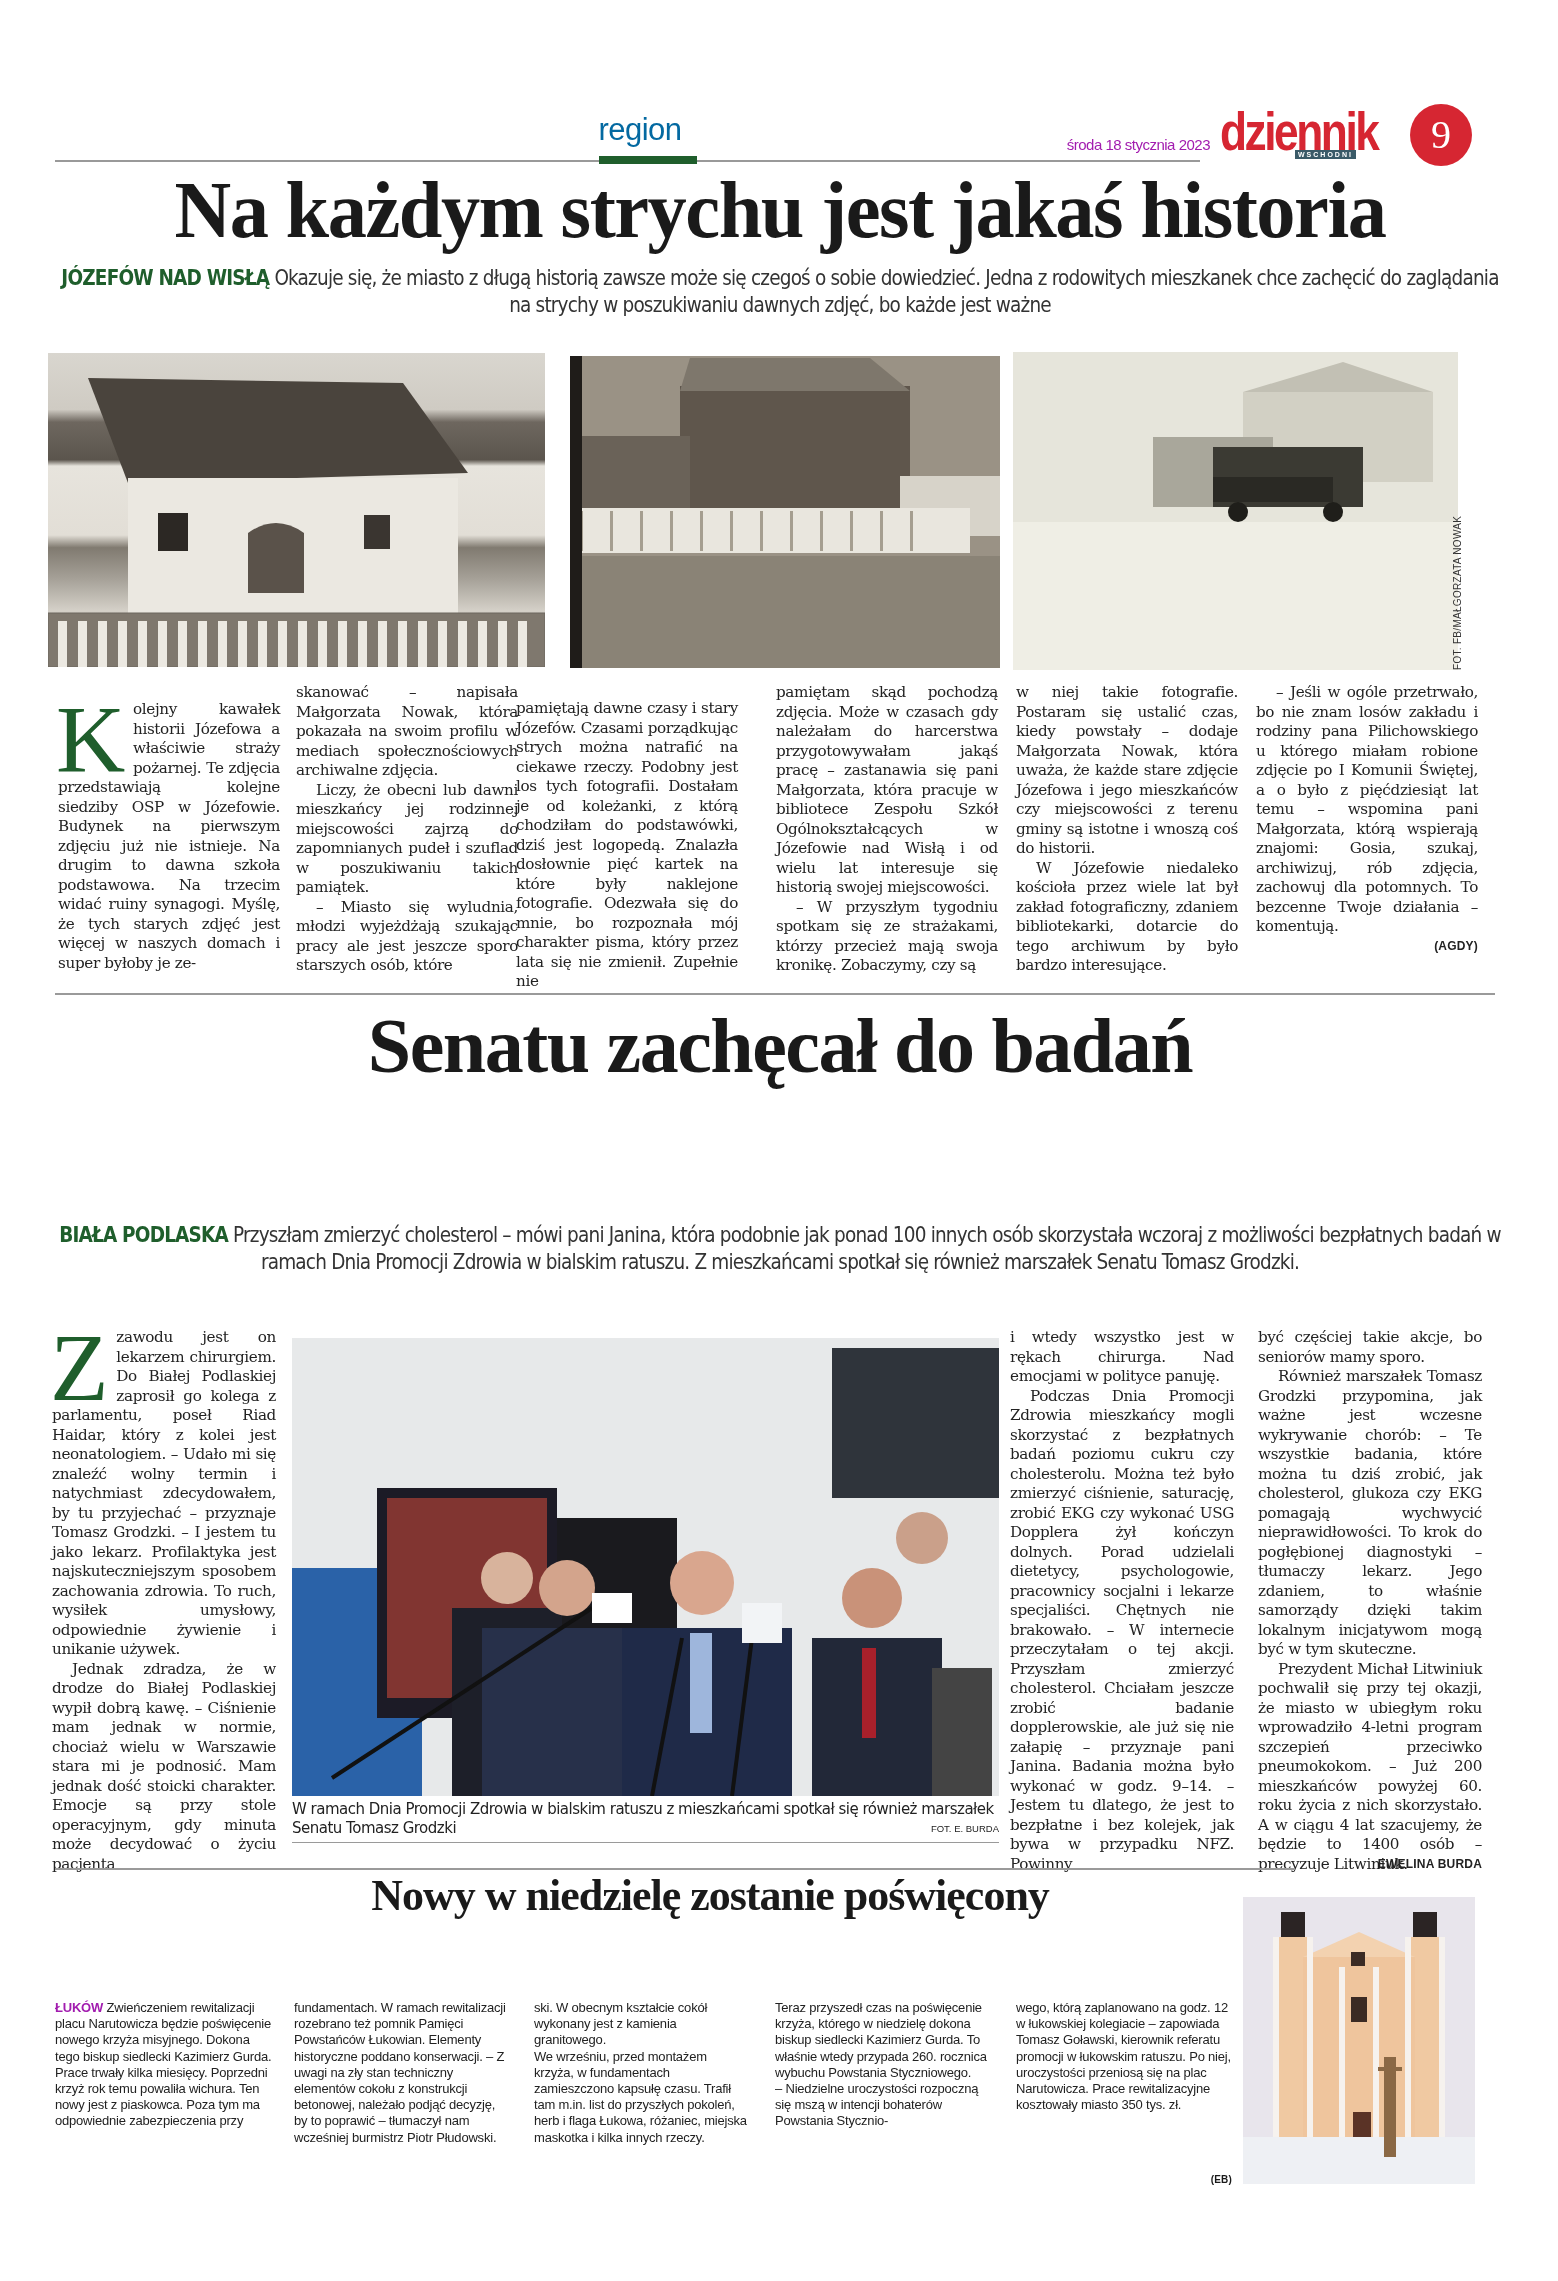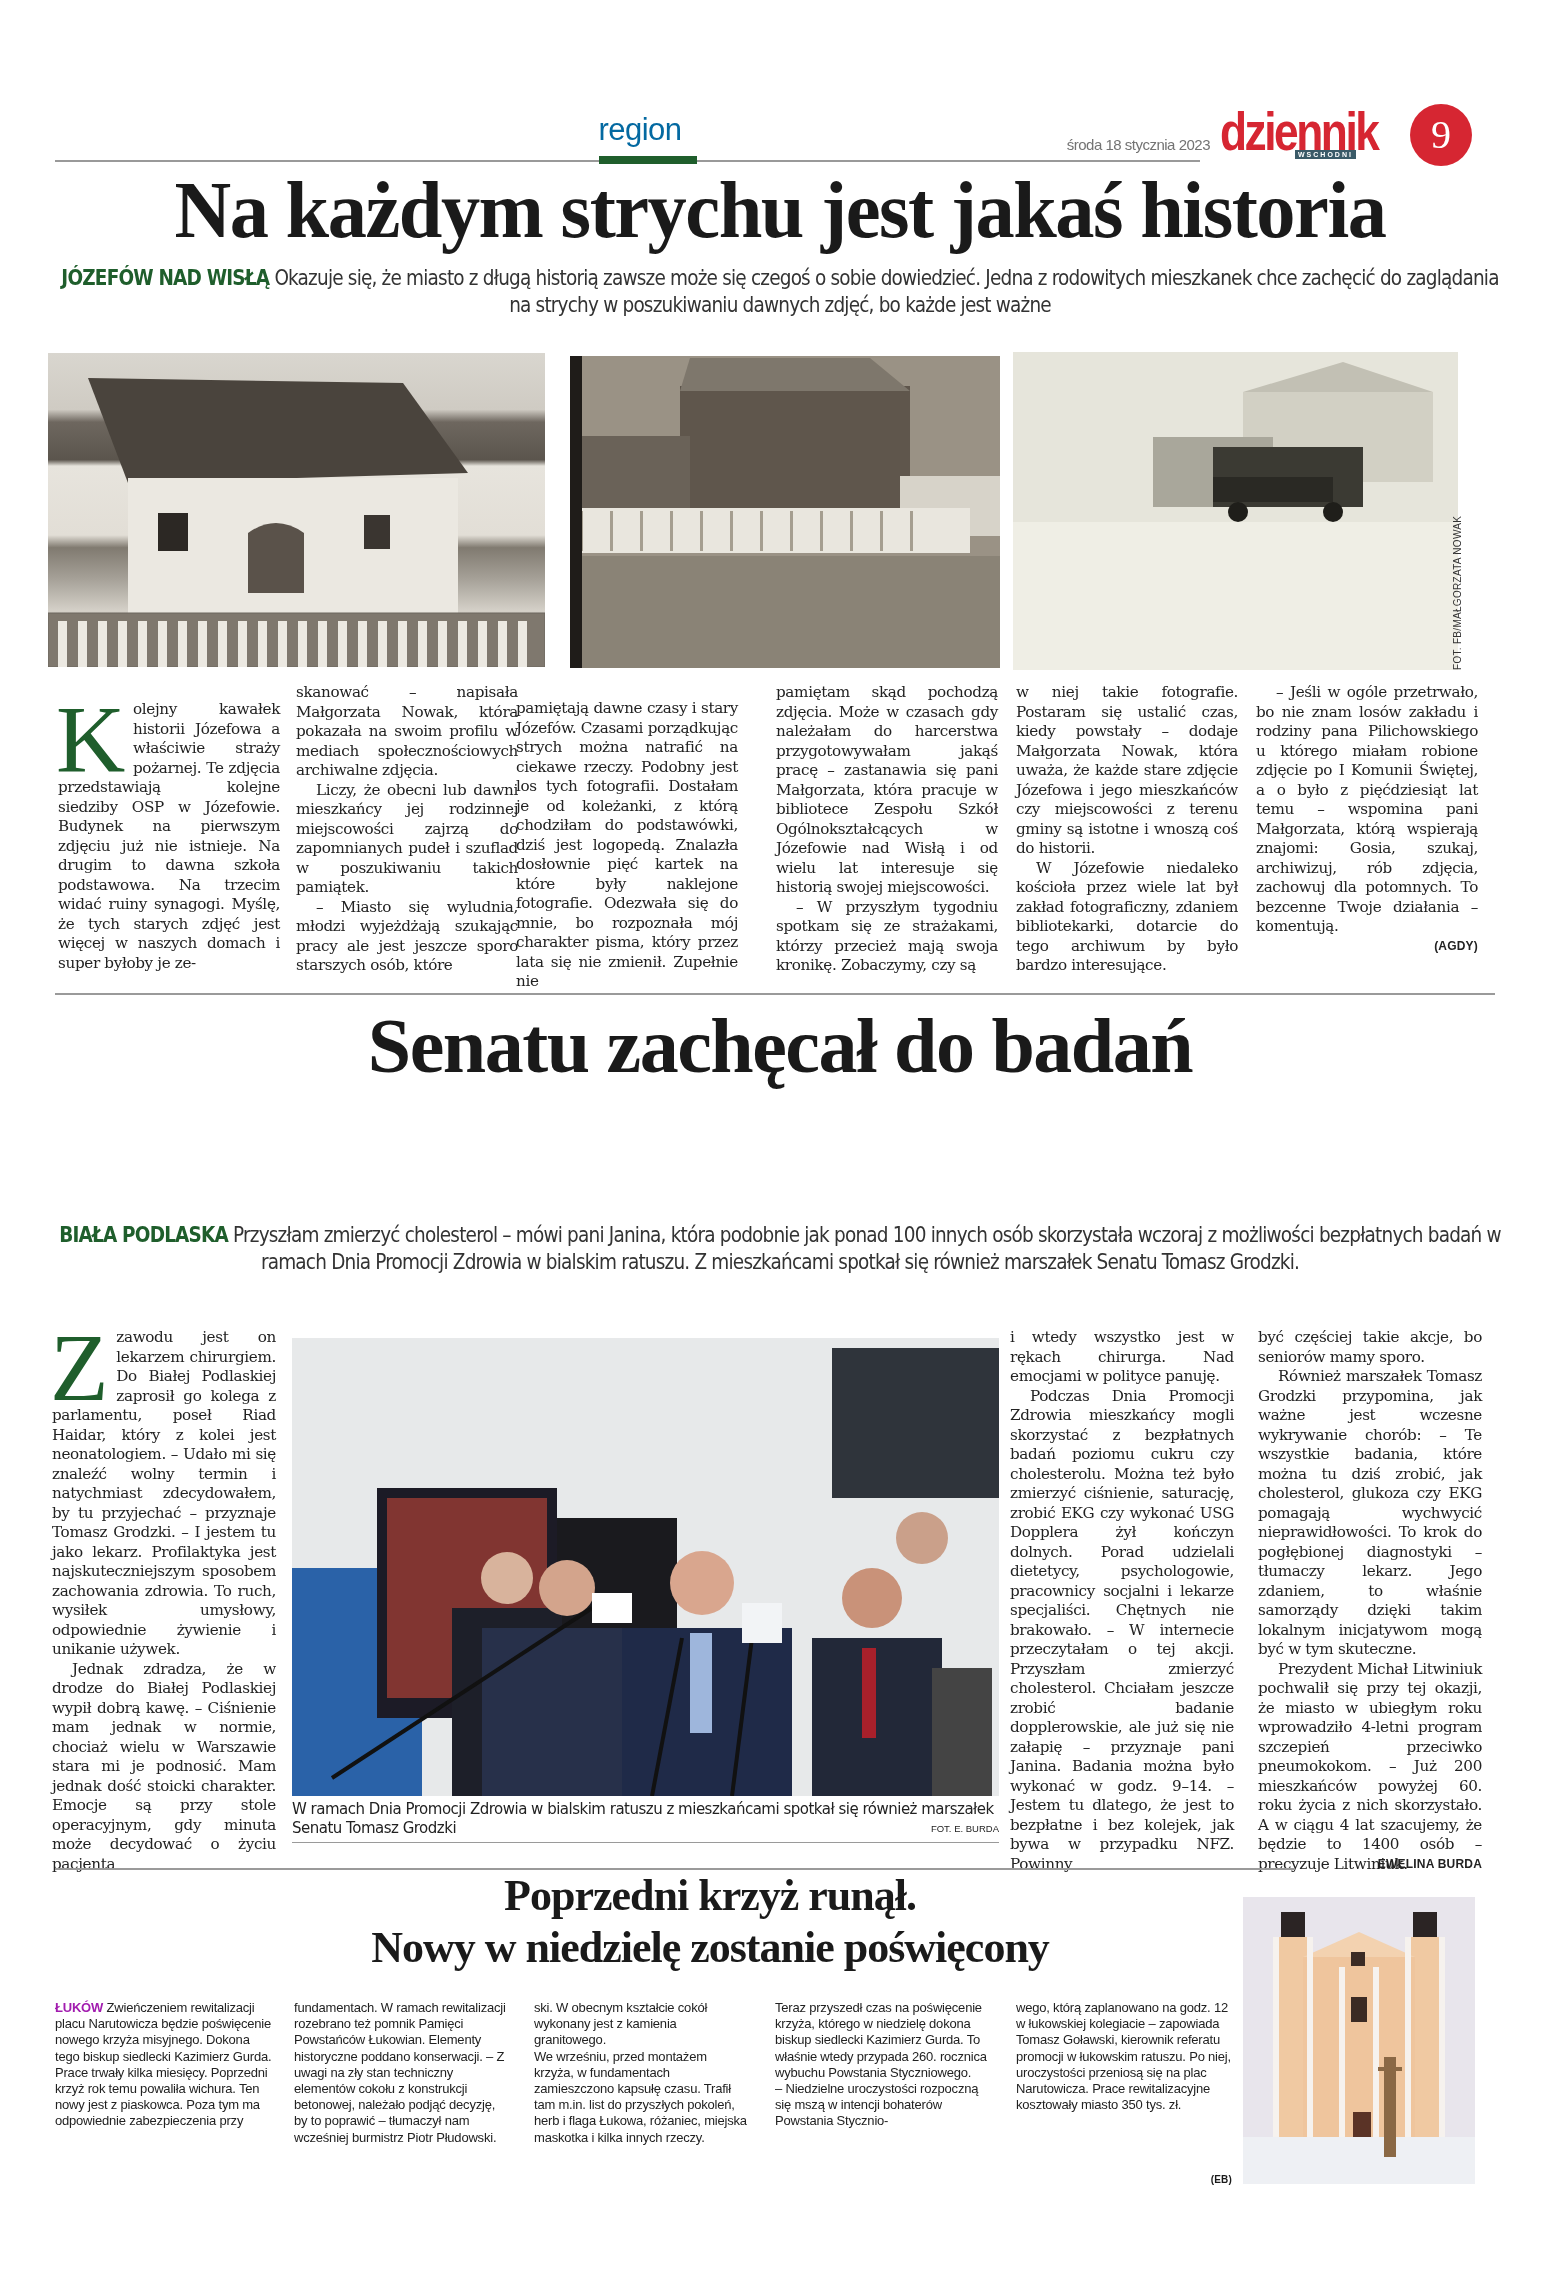--- a/index.html
+++ b/index.html
@@ -5,21 +5,21 @@
   * { box-sizing: border-box; margin: 0; padding: 0; }
   html, body { background: #fff; }
   body { width: 1558px; height: 2281px; position: relative; overflow: hidden; color: #1a1a1a; font-family: "DejaVu Serif", serif; }
 
   .abs { position: absolute; }
 
   
   .section-label { left: 585px; top: 112px; width: 110px; text-align: center; font-family: "Liberation Sans", sans-serif; font-size: 31px; color: #0369a1; letter-spacing: -0.5px; font-stretch: condensed; }
   .section-bar { left: 599px; top: 156px; width: 98px; height: 8px; background: #1f5e2c; }
   .header-rule { left: 55px; top: 160px; width: 1145px; height: 2px; background: #999; }
-  .date { left: 1050px; top: 136px; width: 160px; font-family: "Liberation Sans", sans-serif; font-size: 15px; color: #737373; text-align: right; letter-spacing: -0.5px; }
+  .date { left: 1050px; top: 136px; width: 160px; font-family: "Liberation Sans", sans-serif; font-size: 15px; color: #a21caf; text-align: right; letter-spacing: -0.5px; }
   .logo { left: 1220px; top: 104px; width: 180px; height: 60px; }
   .logo-word { font-family: "Liberation Sans", sans-serif; font-weight: 700; font-size: 54px; color: #d62632; letter-spacing: -3px; line-height: 54px; transform: scaleX(0.82); transform-origin: left; display: block; }
   .logo-sub { position: absolute; left: 75px; top: 46px; background: #3a5a68; color: #fff; font-family: "Liberation Sans", sans-serif; font-size: 7px; font-weight: 700; letter-spacing: 2px; padding: 1px 3px; }
   .page-num { left: 1410px; top: 104px; width: 62px; height: 62px; border-radius: 50%; background: #d62632; color: #fff; font-family: "Liberation Serif", serif; font-size: 40px; text-align: center; line-height: 62px; }
 
   
   .headline { font-family: "Liberation Serif", serif; font-weight: 700; color: #1a1a1a; text-align: center; letter-spacing: -1.5px; }
   .h1 { left: 40px; top: 160px; width: 1480px; font-size: 80px; line-height: 100px; transform: scaleX(0.98); }
   .h2 { left: 30px; top: 1000px; width: 1500px; font-size: 78px; line-height: 92px; }
   .h3 { left: 330px; top: 1870px; width: 760px; font-size: 44px; line-height: 52px; letter-spacing: -1px; }
@@ -236,21 +236,20 @@
 <div class="abs col" style="left:1258px;top:1328px;width:224px;">
   <p class="noindent">być częściej takie akcje, bo seniorów mamy sporo.</p>
   <p>Również marszałek Tomasz Grodzki przypomina, jak ważne jest wczesne wykrywanie chorób: – Te wszystkie badania, które można tu dziś zrobić, jak cholesterol, glukoza czy EKG pomagają wychwycić nieprawidłowości. To krok do pogłębionej diagnostyki – tłumaczy lekarz. Jego zdaniem, to właśnie samorządy dzięki takim lokalnym inicjatywom mogą być w tym skuteczne.</p>
   <p>Prezydent Michał Litwiniuk pochwalił się przy tej okazji, że miasto w ubiegłym roku wprowadziło 4-letni program szczepień przeciwko pneumokokom. – Już 200 mieszkańców powyżej 60. roku życia z nich skorzystało. A w ciągu 4 lat szacujemy, że będzie to 1400 osób – precyzuje Litwiniuk.</p>
   <div class="sig" style="margin-top:-19px">EWELINA BURDA</div>
 </div>
 
 <div class="abs rule" style="left:55px;top:1868px;width:1240px;"></div>
 
 <h3 class="abs headline h3">
-  <span style="display:block">Poprzedni krzyż runął.</span>
   <span style="display:block">Nowy w niedzielę zostanie poświęcony</span>
 </h3>
 
 <div class="abs sans" style="left:55px;top:2000px;width:220px;white-space:pre-line;"><span class="loc">ŁUKÓW</span><span> Zwieńczeniem rewitalizacji placu Narutowicza będzie poświęcenie nowego krzyża misyjnego. Dokona tego biskup siedlecki Kazimierz Gurda. Prace trwały kilka miesięcy. Poprzedni krzyż rok temu powaliła wichura. Ten nowy jest z piaskowca. Poza tym ma odpowiednie zabezpieczenia przy</span></div>
 <div class="abs sans" style="left:294px;top:2000px;width:215px;white-space:pre-line;">fundamentach. W ramach rewitalizacji rozebrano też pomnik Pamięci Powstańców Łukowian. Elementy historyczne poddano konserwacji. – Z uwagi na zły stan techniczny elementów cokołu z konstrukcji betonowej, należało podjąć decyzję, by to poprawić – tłumaczył nam wcześniej burmistrz Piotr Płudowski.</div>
 <div class="abs sans" style="left:534px;top:2000px;width:215px;white-space:pre-line;">ski. W obecnym kształcie cokół wykonany jest z kamienia granitowego.
 We wrześniu, przed montażem krzyża, w fundamentach zamieszczono kapsułę czasu. Trafił tam m.in. list do przyszłych pokoleń, herb i flaga Łukowa, różaniec, miejska maskotka i kilka innych rzeczy.</div>
 <div class="abs sans" style="left:775px;top:2000px;width:215px;white-space:pre-line;">Teraz przyszedł czas na poświęcenie krzyża, którego w niedzielę dokona biskup siedlecki Kazimierz Gurda. To właśnie wtedy przypada 260. rocznica wybuchu Powstania Styczniowego.
 – Niedzielne uroczystości rozpoczną się mszą w intencji bohaterów Powstania Stycznio-</div>
 <div class="abs sans" style="left:1016px;top:2000px;width:215px;white-space:pre-line;">wego, którą zaplanowano na godz. 12 w łukowskiej kolegiacie – zapowiada Tomasz Goławski, kierownik referatu promocji w łukowskim ratuszu. Po niej, uroczystości przeniosą się na plac Narutowicza. Prace rewitalizacyjne kosztowały miasto 350 tys. zł.</div>

